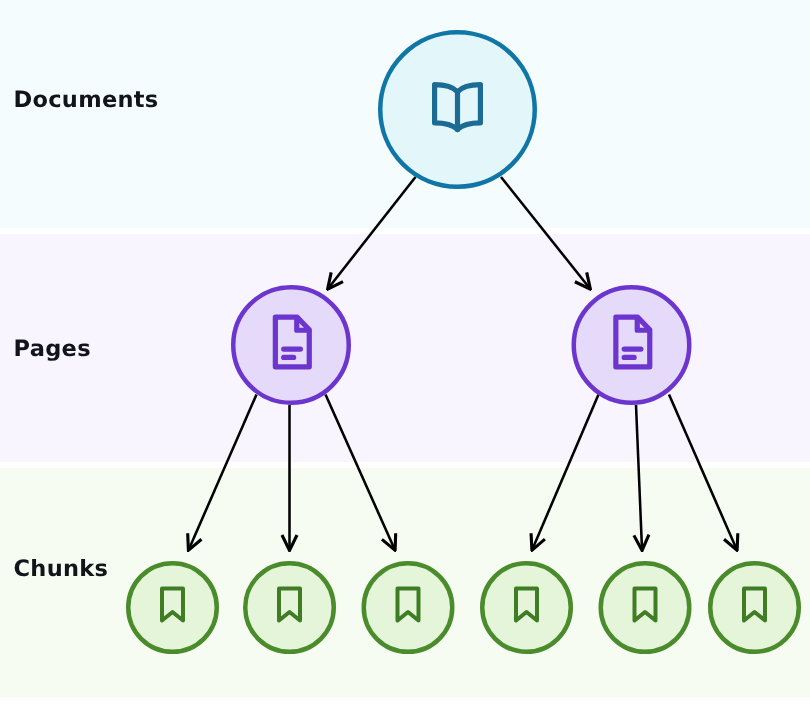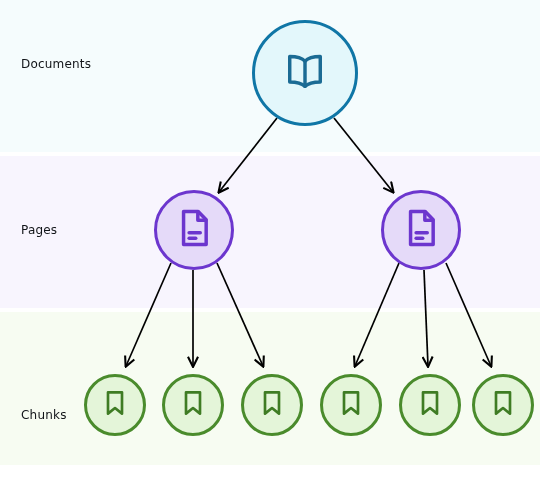--- a/index.html
+++ b/index.html
@@ -31,30 +31,29 @@
     background: #f8f5fe;
   }
   #band-chunks {
     top: 312px;
     height: 153px;
     background: #f7fcf2;
   }
   .band-label {
     position: absolute;
     left: 9px;
-    font-size: 12px;
-    font-weight: normal;
+    font-size: 15px;
+    font-weight: bold;
     color: #111418;
     letter-spacing: 0.2px;
     white-space: nowrap;
-    margin-left: 12px;
   }
   #label-documents { top: 57px; }
   #label-pages     { top: 223px; }
-  #label-chunks    { top: 408px; }
+  #label-chunks    { top: 370px; }
 
   svg#edges {
     position: absolute;
     left: 0;
     top: 0;
     width: 540px;
     height: 480px;
     pointer-events: none;
   }
 

